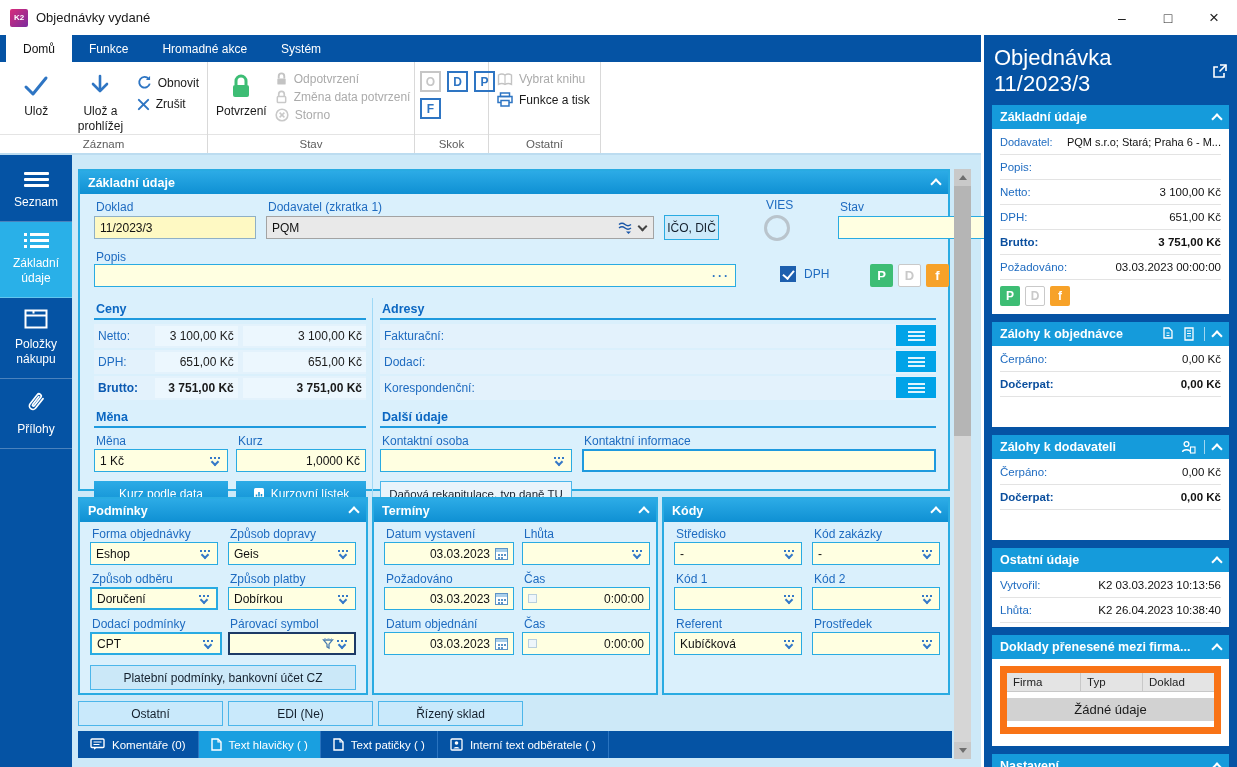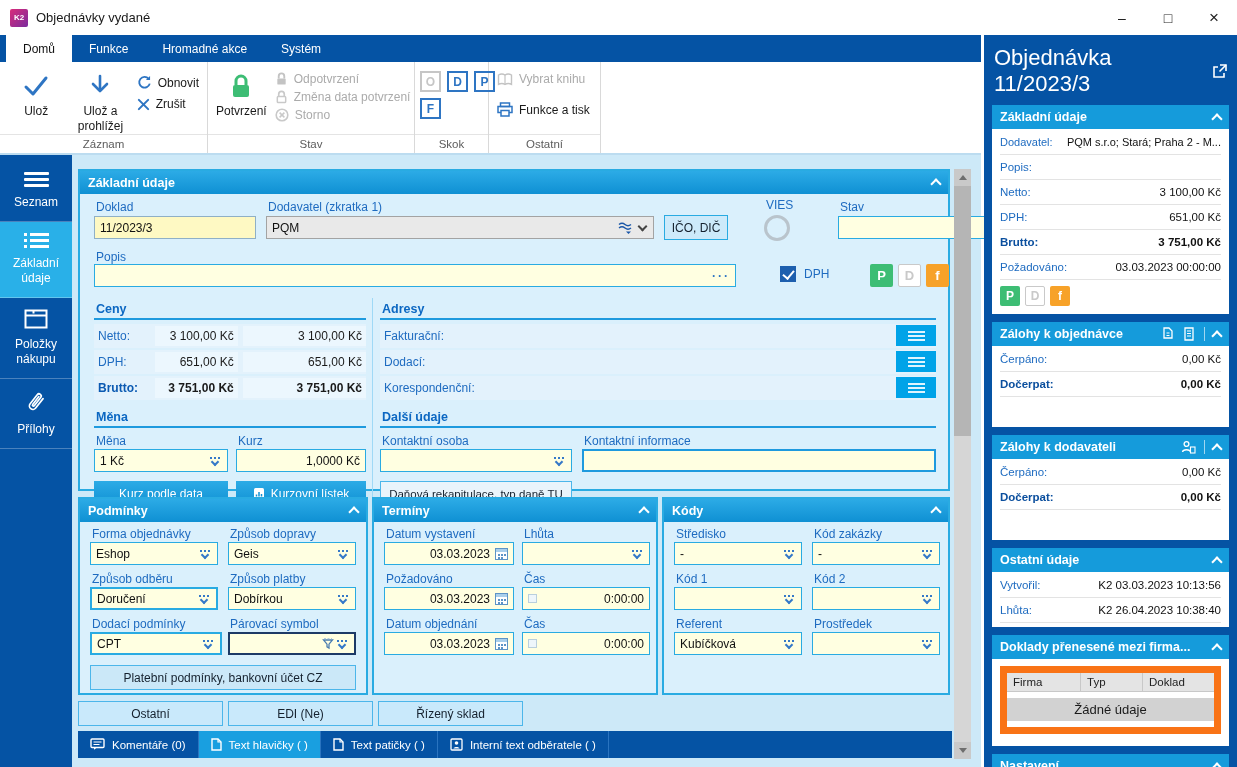--- a/index.html
+++ b/index.html
@@ -273,21 +273,21 @@
           <div class="sk">D</div>
           <div class="sk">P</div>
           <div class="sk">F</div>
         </div>
       </div>
       <div class="rgcaption">Skok</div>
     </div>
 
     <div class="rgroup" style="width:112px">
       <div class="rgcontent">
-        <div class="smallcol" style="gap:16px;padding-top:5px">
+        <div class="smallcol" style="gap:6px;padding-top:5px">
           <div class="smallbtn dis">
             <span>
               <svg width="16" height="13" viewBox="0 0 16 13">
                   <path d="M8 2C6.2 .9 3.4 .9 1.5 2v9.4c1.9-1.1 4.7-1.1 6.5 0 1.8-1.1 4.6-1.1 6.5 0V2C12.6 .9 9.8 .9 8 2z" fill="none" stroke="#c3c3c3" stroke-width="1.4"></path>
                   <path d="M8 2v9.4" stroke="#c3c3c3" stroke-width="1.2"></path>
                 </svg>
             </span>
             <span>Vybrat knihu</span>
           </div>
           <div class="smallbtn">
@@ -371,21 +371,21 @@
           <span class="val">PQM</span>
           <span>
             <svg width="15" height="12" viewBox="0 0 15 12">
                 <path d="M1 2.5c2-1.6 4-1.6 6 0s4 1.6 6 0" fill="none" stroke="#1a57a8" stroke-width="1.5"></path>
                 <path d="M1 6c2-1.6 4-1.6 6 0s4 1.6 6 0" fill="none" stroke="#1a57a8" stroke-width="1.5"></path>
                 <path d="M8 9.5h5l-2.5 2.5z" fill="#1a57a8"></path>
               </svg>
           </span>
           <span class="plainchev"></span>
         </div>
-        <div class="btn" style="left:584px;top:21px;width:64px">IČO, DIČ</div>
+        <div class="btn" style="left:584px;top:21px;width:55px">IČO, DIČ</div>
         <div class="lbl" style="left:686px;top:4px;color:#1e6bc0">VIES</div>
         <div class="viescircle" style="position:absolute;left:684px;top:21px"></div>
         <div class="lbl" style="left:760px;top:6px">Stav</div>
         <div class="fld" style="left:758px;top:22px;width:164px">
           <span class="val"></span>
           <span class="dd">
               <span class="dddots"></span>
               <span class="ddchev"></span>
             </span>
         </div>
@@ -748,21 +748,21 @@
 
     <div class="card">
       <div class="chead">
         <span>Základní údaje</span>
         <span class="sp"></span>
           <span class="chevup"></span>
       </div>
       <div class="cbody">
         <div class="crow" style="font-size:11px">
           <span class="cl">Dodavatel:</span>
-            <span class="cv">PQM s.r.o; Stará; Praha 2 - M...</span>
+            <span class="cv">PQM s.r.o; Stará; Praha 6 - M...</span>
         </div>
         <div class="crow">
           <span class="cl">Popis:</span>
             <span class="cv"></span>
         </div>
         <div class="crow">
           <span class="cl">Netto:</span>
             <span class="cv">3 100,00 Kč</span>
         </div>
         <div class="crow">

